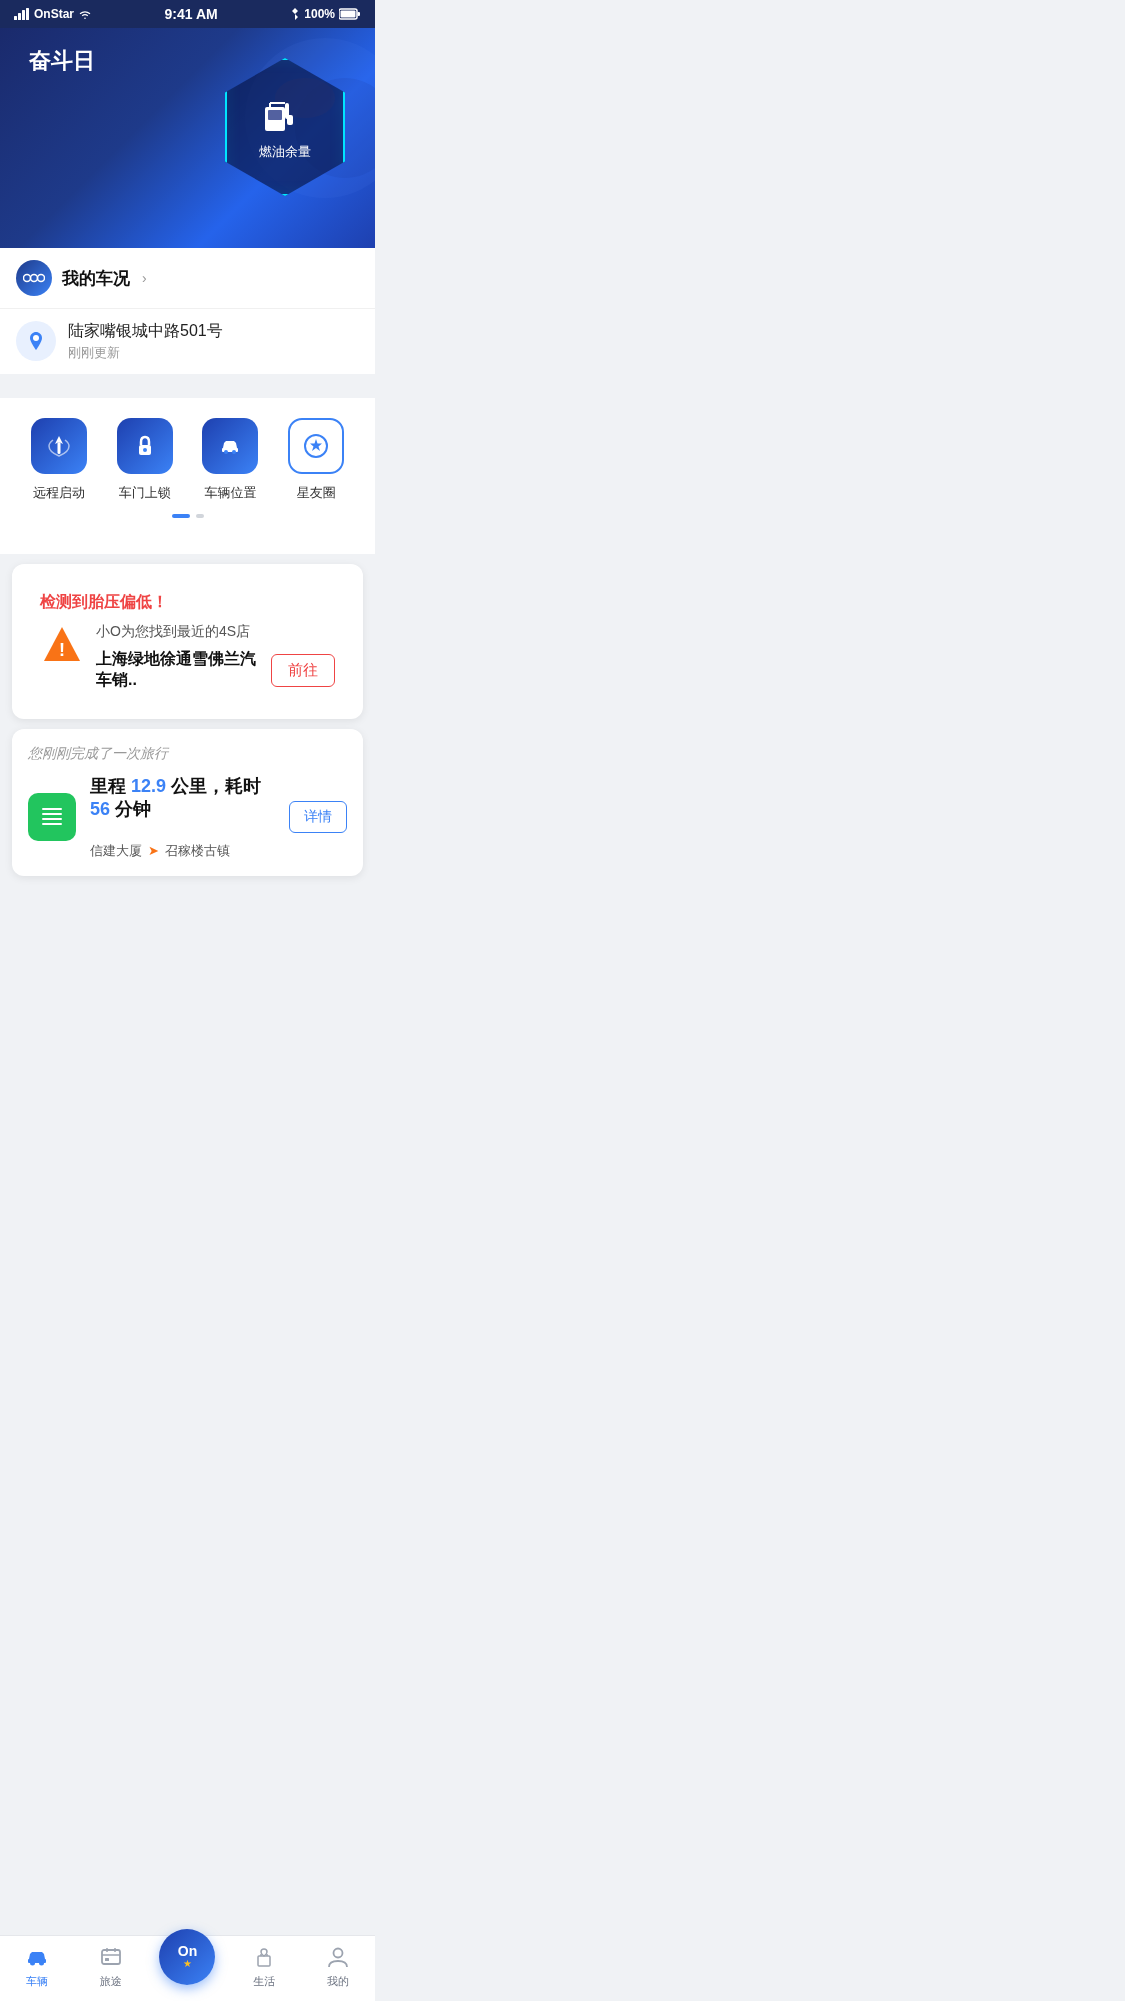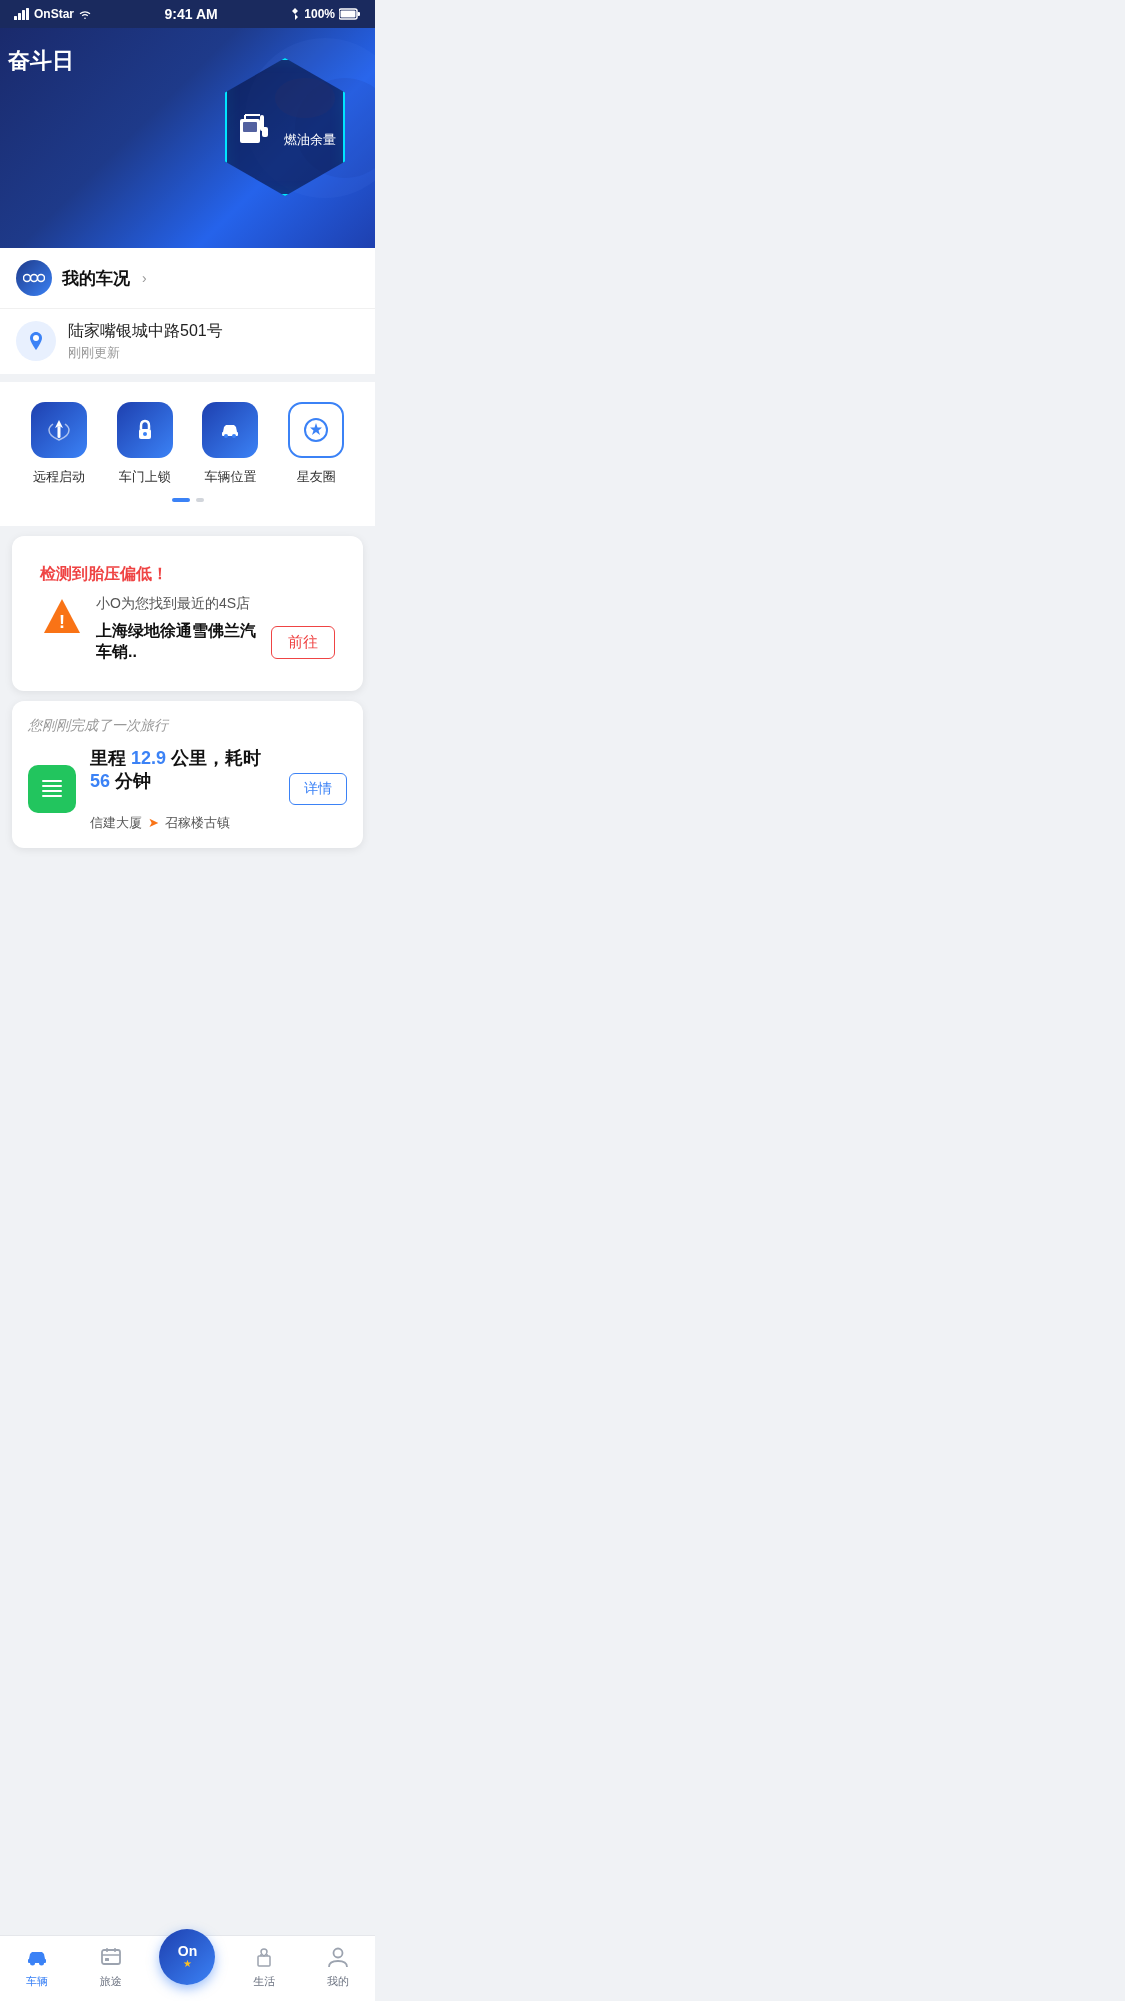--- a/index.html
+++ b/index.html
@@ -34,21 +34,21 @@
       position: relative;
       height: 220px;
       overflow: hidden;
     }
     .hero-title {
       color: white;
       font-size: 22px;
       font-weight: 700;
       position: absolute;
       top: 18px;
-      left: 8px;
+      left: 29px;
     }
     
     .hex-container {
       position: absolute;
       right: 30px;
       top: 30px;
     }
     .hexagon {
       width: 120px;
       height: 138px;
@@ -64,22 +64,22 @@
       top: 0; left: 0; right: 0; bottom: 0;
       background: rgba(10, 25, 80, 0.7);
       clip-path: polygon(50% 0%, 100% 25%, 100% 75%, 50% 100%, 0% 75%, 0% 25%);
       border: 2px solid #00e5ff;
       box-shadow: 0 0 15px #00e5ff, inset 0 0 15px rgba(0,229,255,0.1);
     }
     .hex-inner {
       position: relative;
       z-index: 1;
       display: flex;
-      flex-direction: row;
-      align-items: flex-end;
+      flex-direction: column;
+      align-items: flex-start;
       gap: 6px;
     }
     .hex-label {
       color: white;
       font-size: 13px;
       font-weight: 500;
     }
 
     
     .car-status-section {
@@ -138,22 +138,22 @@
     }
     .location-info .update-time {
       font-size: 13px;
       color: #999;
       margin-top: 2px;
     }
 
     
     .quick-actions {
       background: white;
-      padding: 20px 16px 16px;
-      margin-top: 8px;
+      padding: 20px 16px 28px;
+      margin-top: 24px;
     }
     .actions-grid {
       display: flex;
       justify-content: space-around;
       align-items: flex-start;
     }
     .action-item {
       display: flex;
       flex-direction: column;
       align-items: center;

